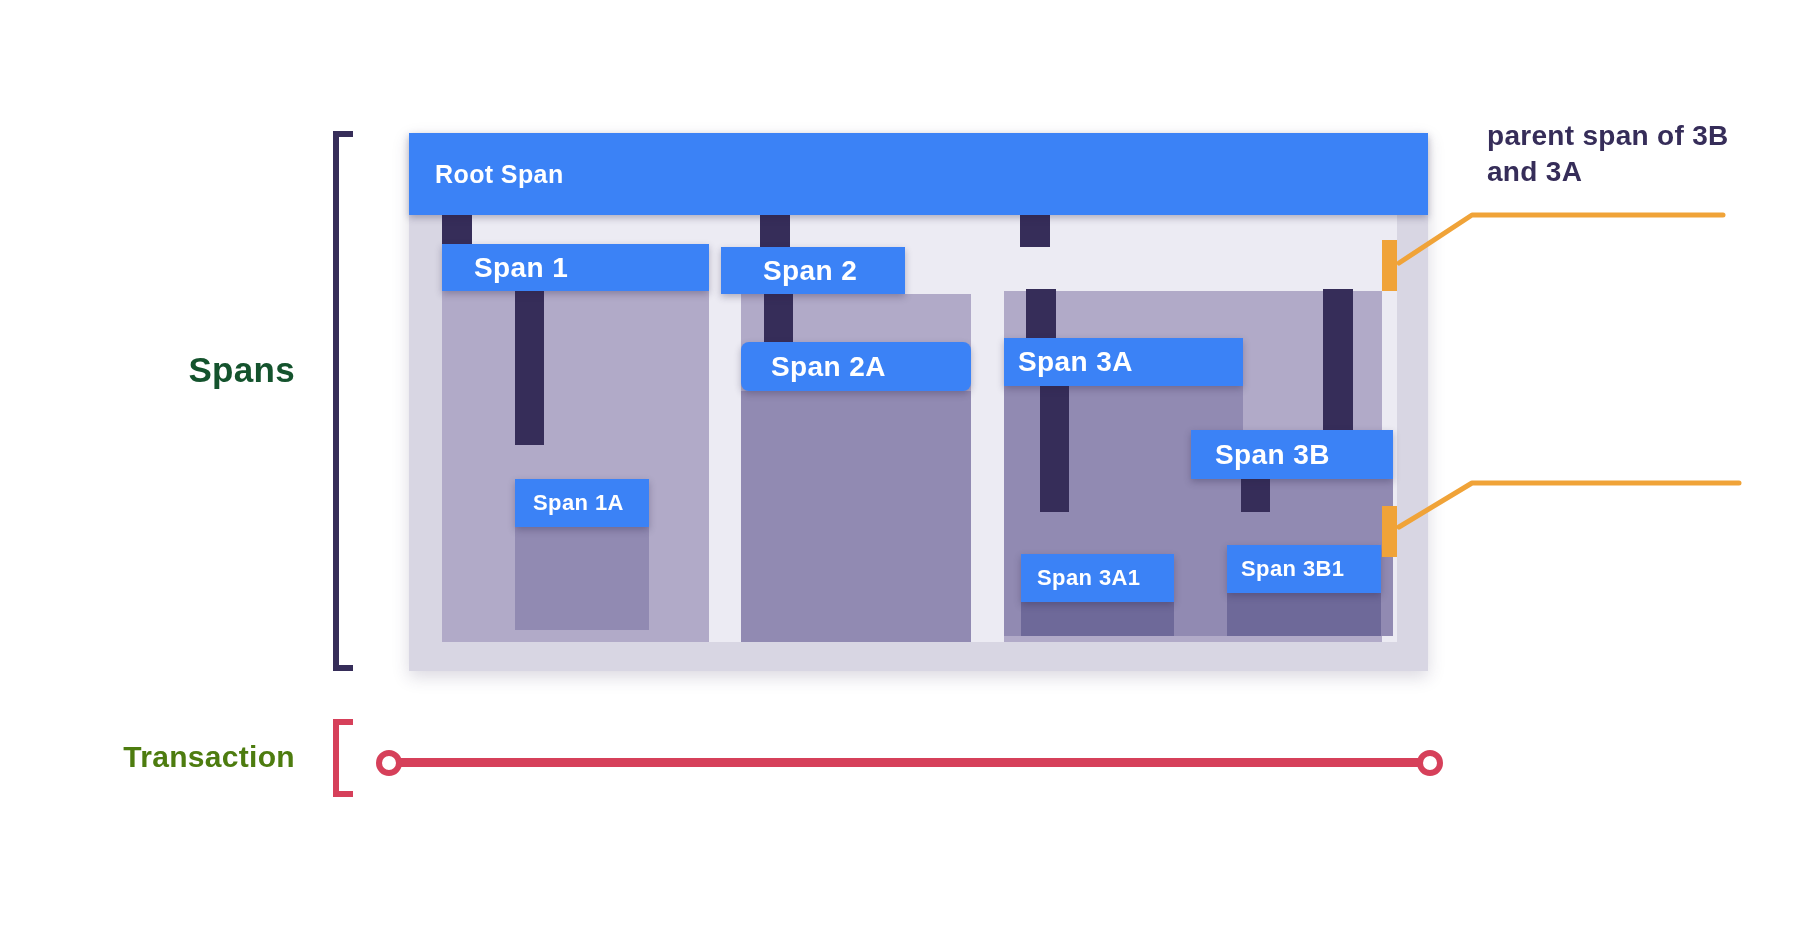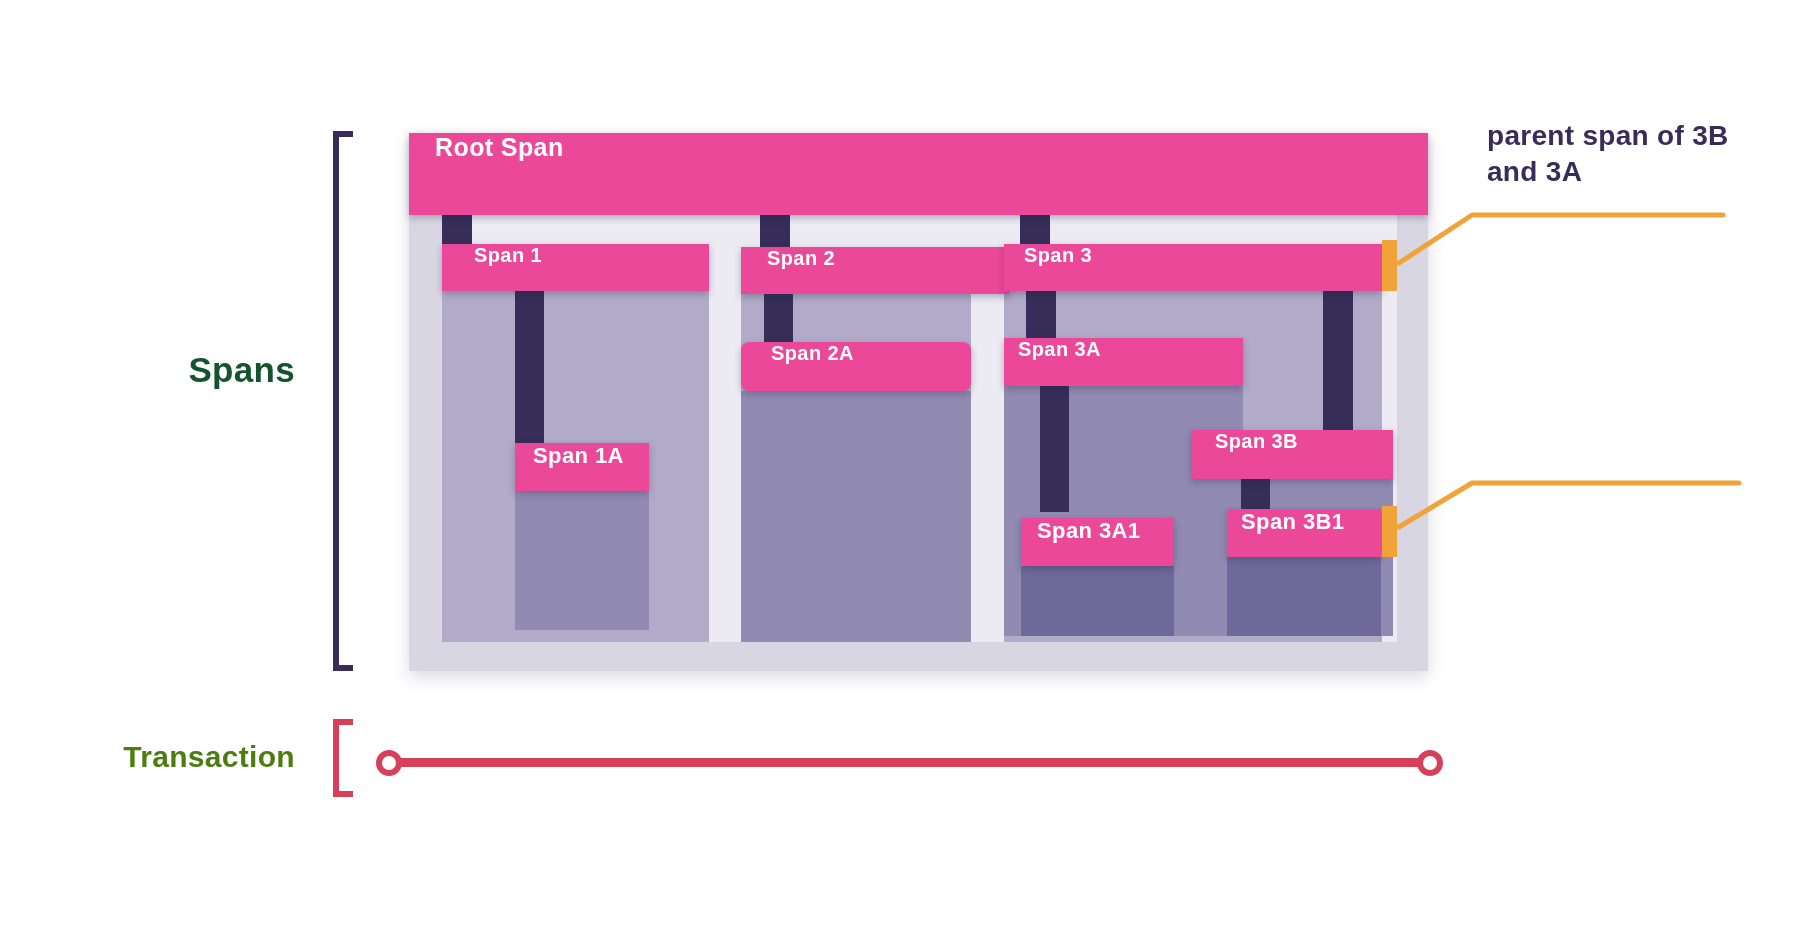--- a/index.html
+++ b/index.html
@@ -62,30 +62,31 @@
 
   .region { position: absolute; }
   .region.light  { background: #b1aac8; }
   .region.medium { background: #918ab2; }
   .region.dark   { background: #6e6999; }
 
   .conn { position: absolute; background: #362d59; }
 
   .bar {
     position: absolute;
-    background: #ec4899;
+    background: #3b82f6;
     color: #ffffff;
     display: flex;
+    align-items: center;
     font-weight: bold;
     letter-spacing: 0.4px;
     box-shadow: 0 3px 7px rgba(40, 32, 70, 0.30);
   }
   .bar.root { font-size: 25px; }
-  .bar.lvl  { font-size: 20px; }
-  .bar.sub  { font-size: 22px; }
+  .bar.lvl  { font-size: 28px; }
+  .bar.sub  { font-size: 22px; margin-top: 36px; }
 
   .marker {
     position: absolute;
     width: 15px;
     background: #f0a338;
   }
 
   .annotation {
     position: absolute;
     font-weight: bold;
@@ -160,28 +161,25 @@
 
   <div class="bar root" style="left:409px; top:133px; width:1019px; height:82px; padding-left:26px;">
     <span>Root Span</span>
   </div>
   <div class="bar lvl" style="left:442px; top:244px; width:267px; height:47px; padding-left:32px;">
     <span>Span 1</span>
   </div>
   <div class="bar sub" style="left:515px; top:443px; width:134px; height:48px; padding-left:18px;">
     <span>Span 1A</span>
   </div>
-  <div class="bar lvl" style="left:741px; top:247px; width:268px; height:47px; padding-left:26px;">
+  <div class="bar lvl" style="left:721px; top:247px; width:184px; height:47px; padding-left:42px;">
     <span>Span 2</span>
   </div>
   <div class="bar lvl" style="left:741px; top:342px; width:230px; height:49px; padding-left:30px;border-radius:8px;">
     <span>Span 2A</span>
-  </div>
-  <div class="bar lvl" style="left:1004px; top:244px; width:378px; height:47px; padding-left:20px;">
-    <span>Span 3</span>
   </div>
   <div class="bar lvl" style="left:1004px; top:338px; width:239px; height:48px; padding-left:14px;">
     <span>Span 3A</span>
   </div>
   <div class="bar sub" style="left:1021px; top:518px; width:153px; height:48px; padding-left:16px;">
     <span>Span 3A1</span>
   </div>
   <div class="bar lvl" style="left:1191px; top:430px; width:202px; height:49px; padding-left:24px;">
     <span>Span 3B</span>
   </div>

